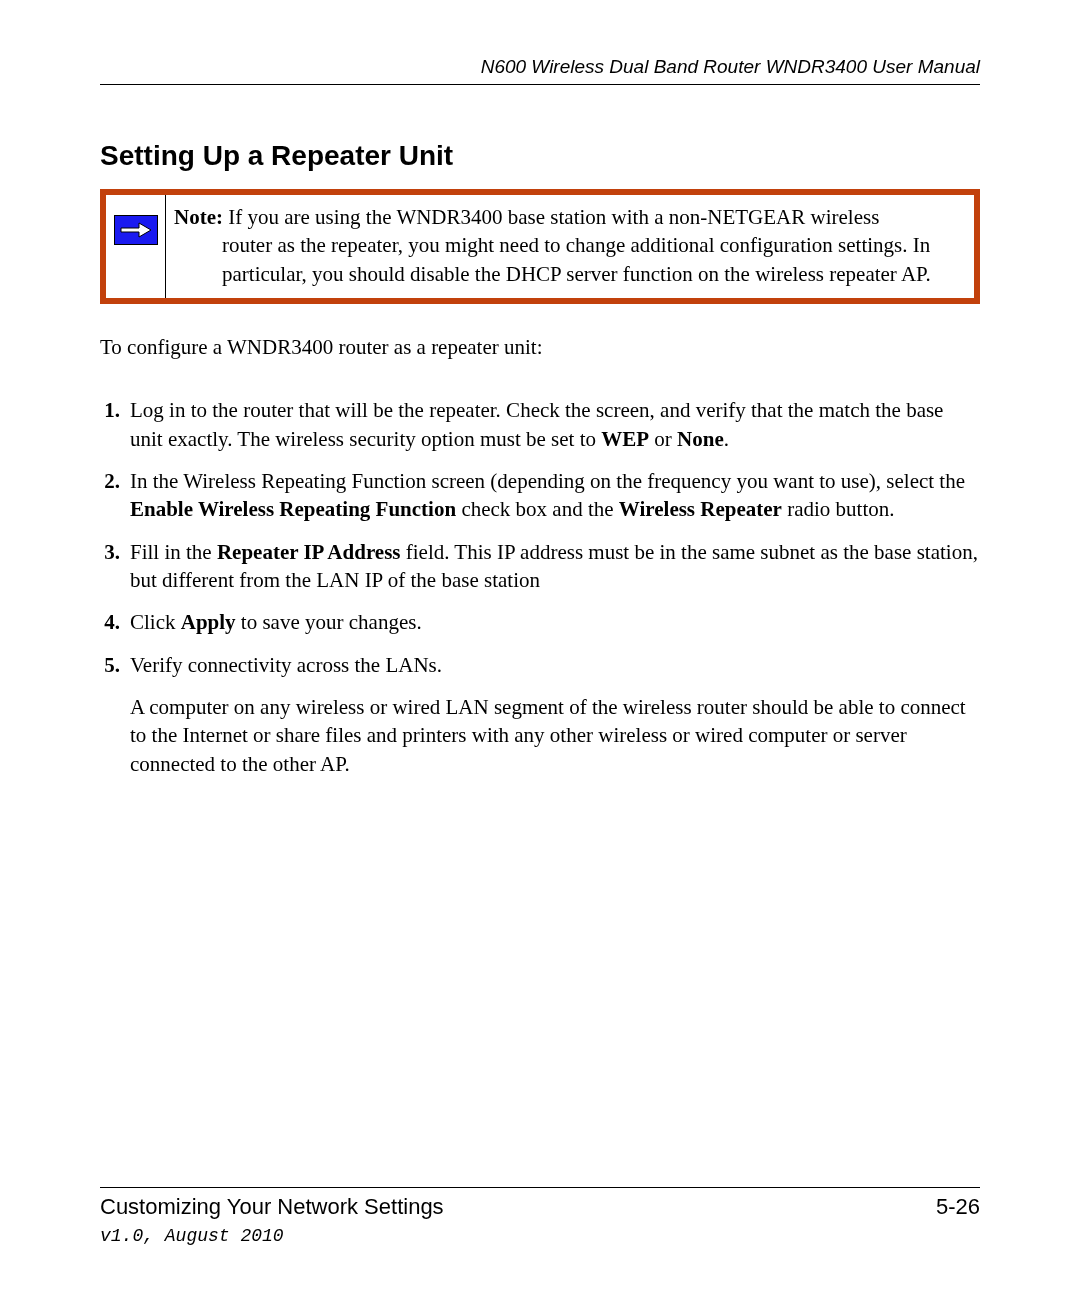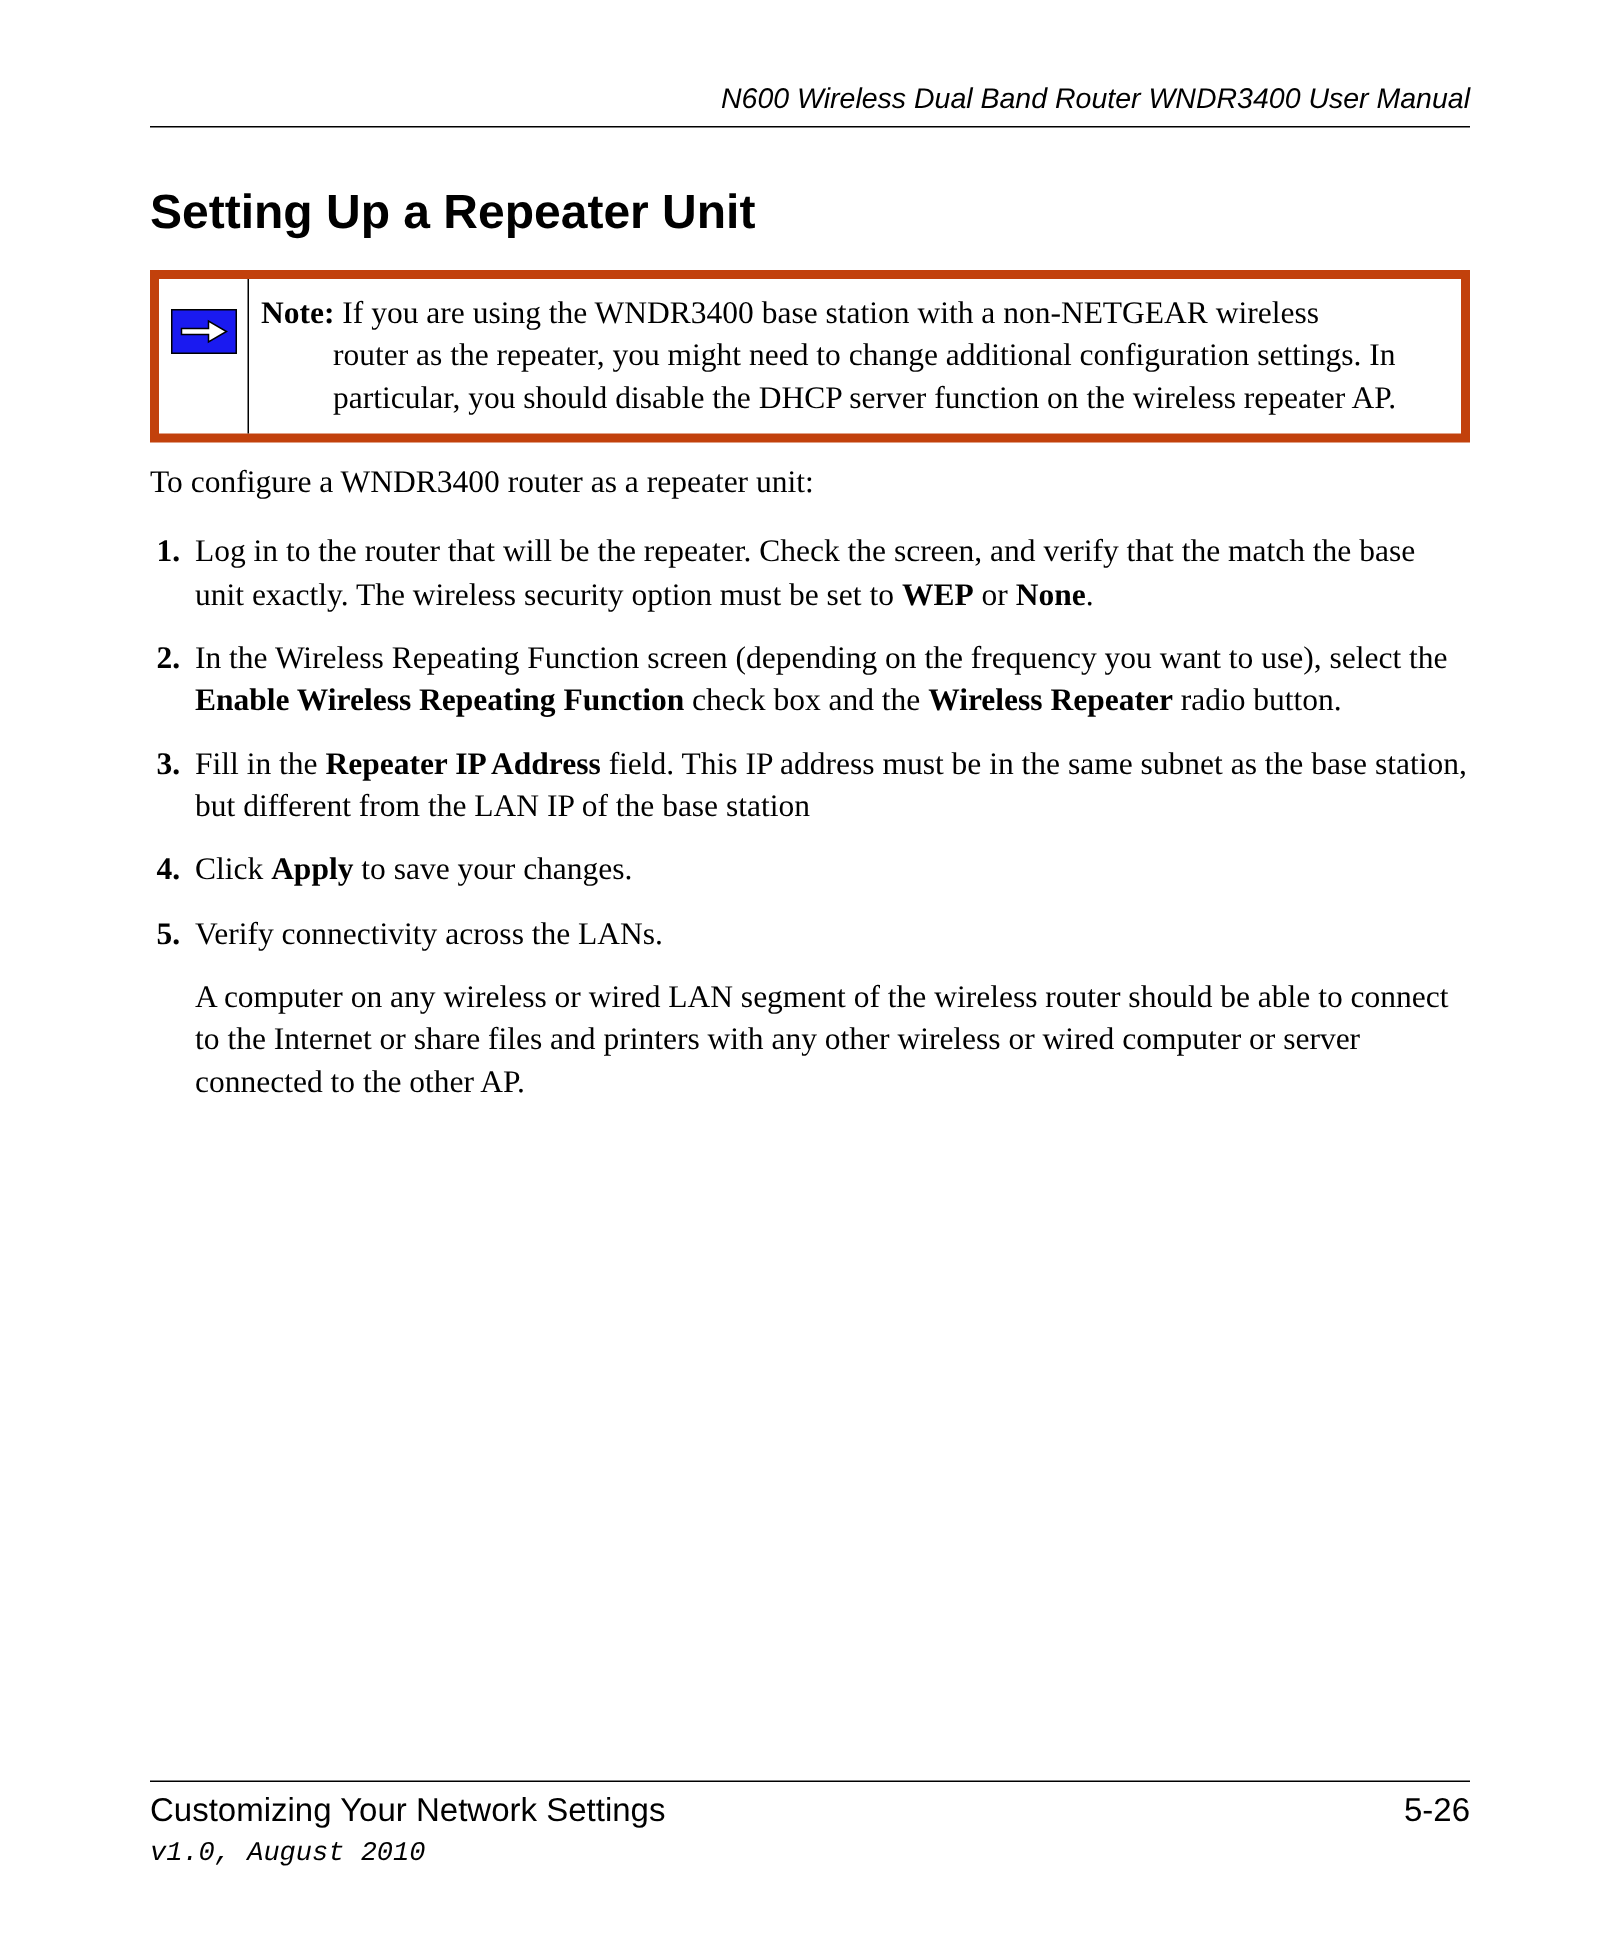--- a/index.html
+++ b/index.html
@@ -10,35 +10,35 @@
       font-family: "Times New Roman", Times, serif;
       font-size: 21px;
       color: #000;
       position: relative;
     }
     .page {
       padding: 56px 100px 50px 100px;
       height: 100%;
       display: flex;
       flex-direction: column;
+      gap: 17px;
     }
     .header {
       text-align: right;
       font-style: italic;
       font-family: Arial, Helvetica, sans-serif;
       font-size: 19px;
       border-bottom: 1px solid #000;
       padding-bottom: 6px;
       margin-bottom: 38px;
     }
     h2.section-title {
       font-family: Arial, Helvetica, sans-serif;
       font-weight: bold;
-      font-size: 32px;
-      margin-bottom: 20px;
+      font-size: 28px;
     }
     p.intro {
       line-height: 1.35;
       margin-bottom: 24px;
     }
     .note-box {
       border: 6px solid #c2410c;
       display: flex;
       margin-bottom: 12px;
     }

